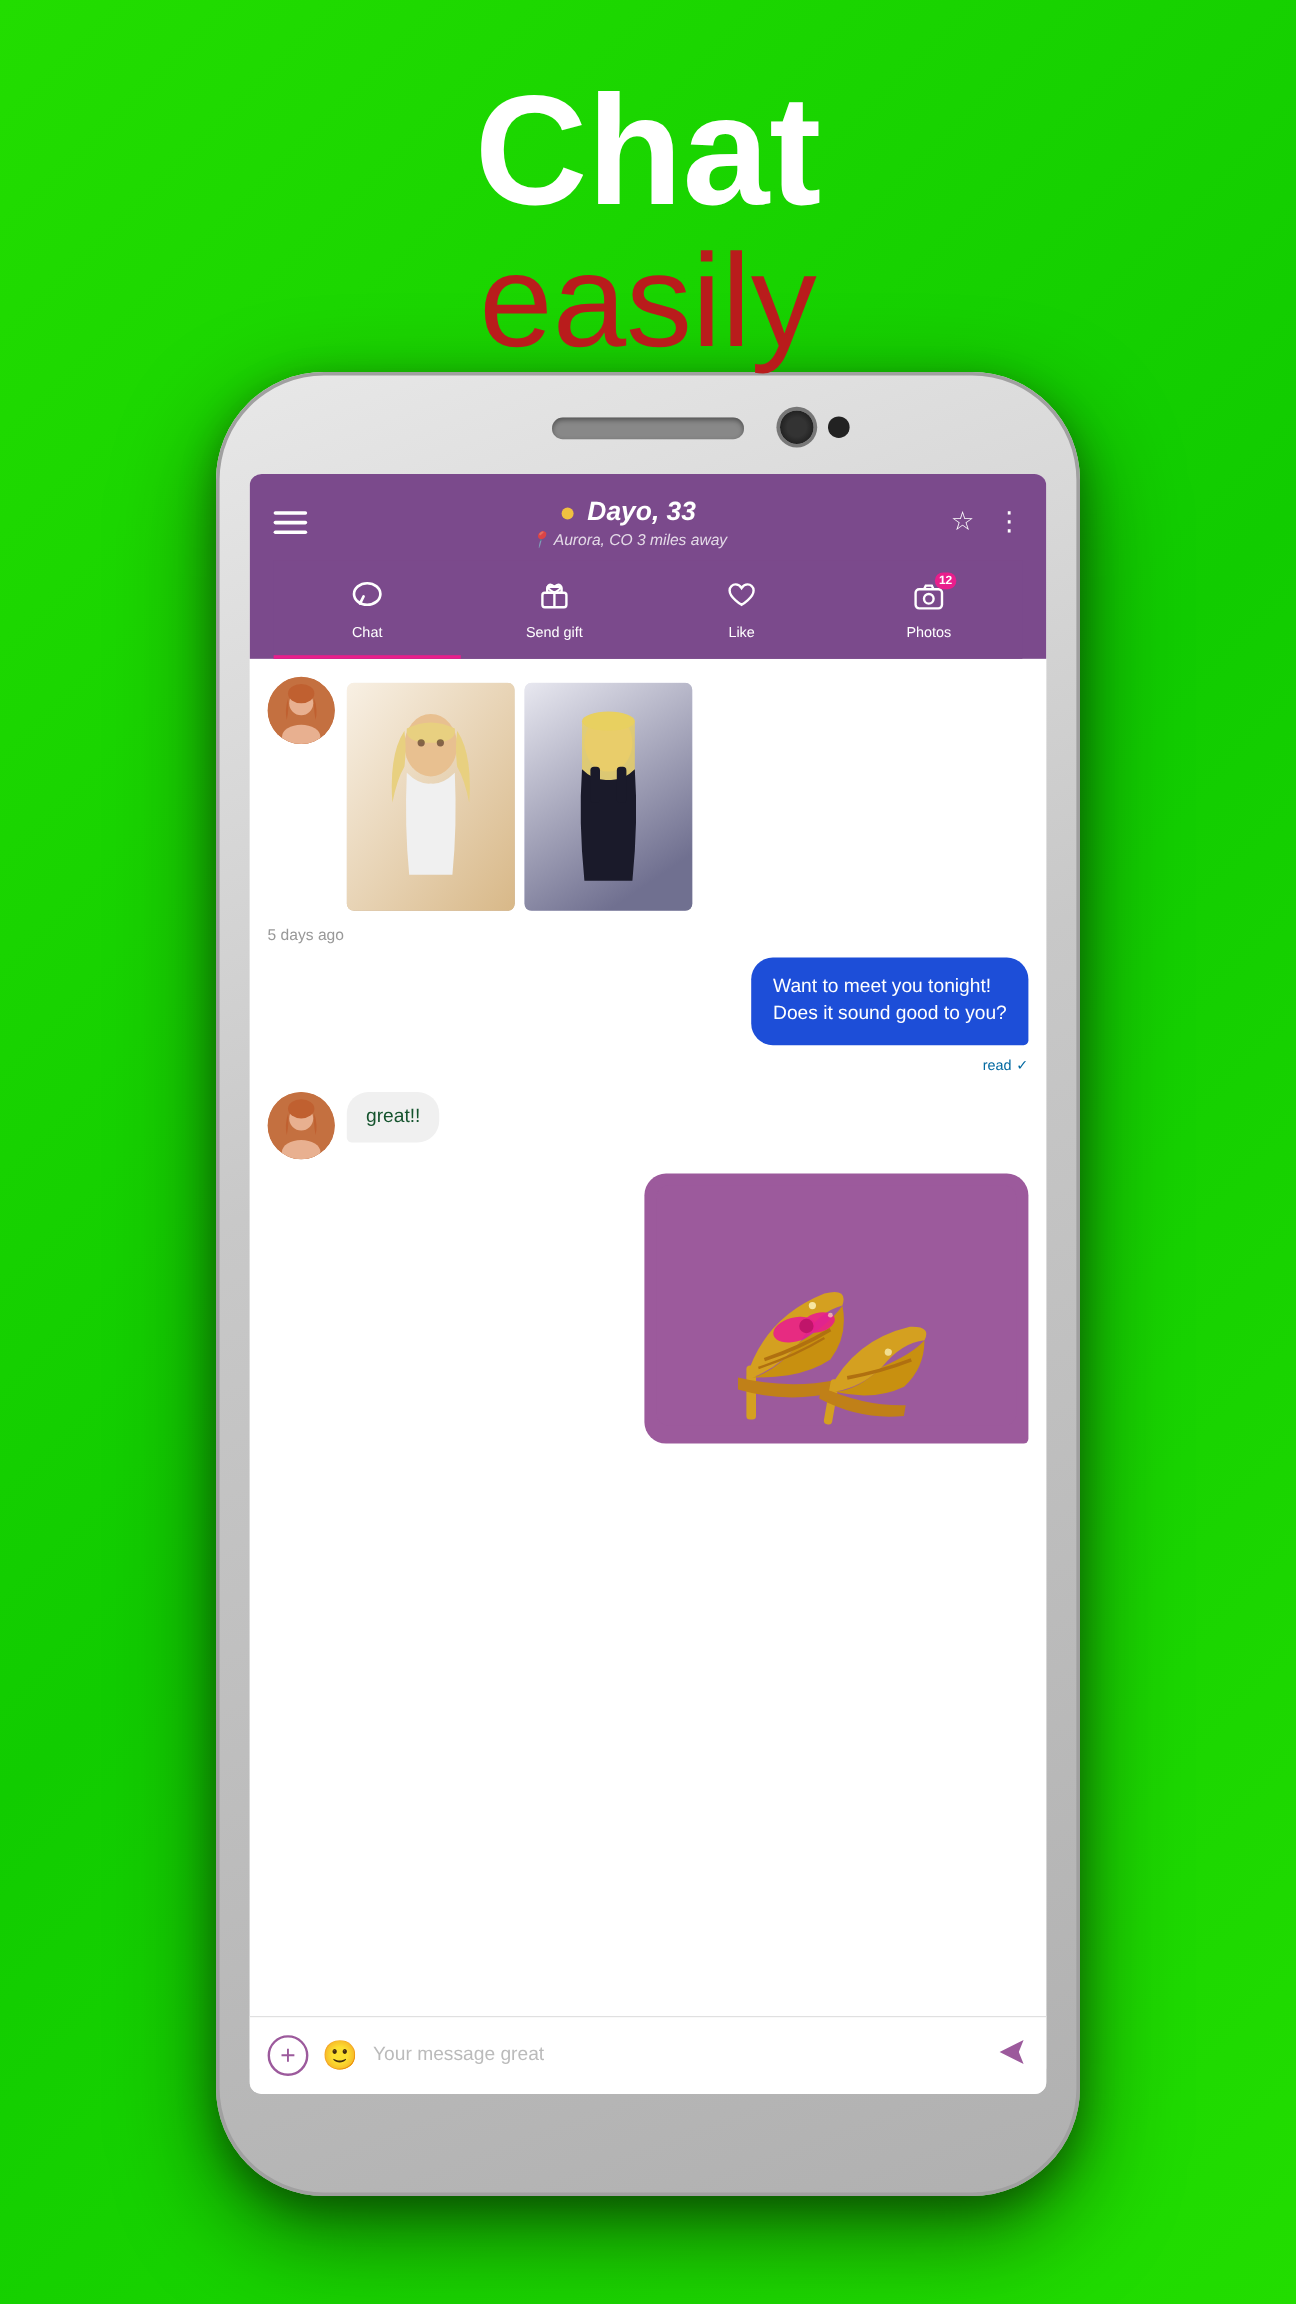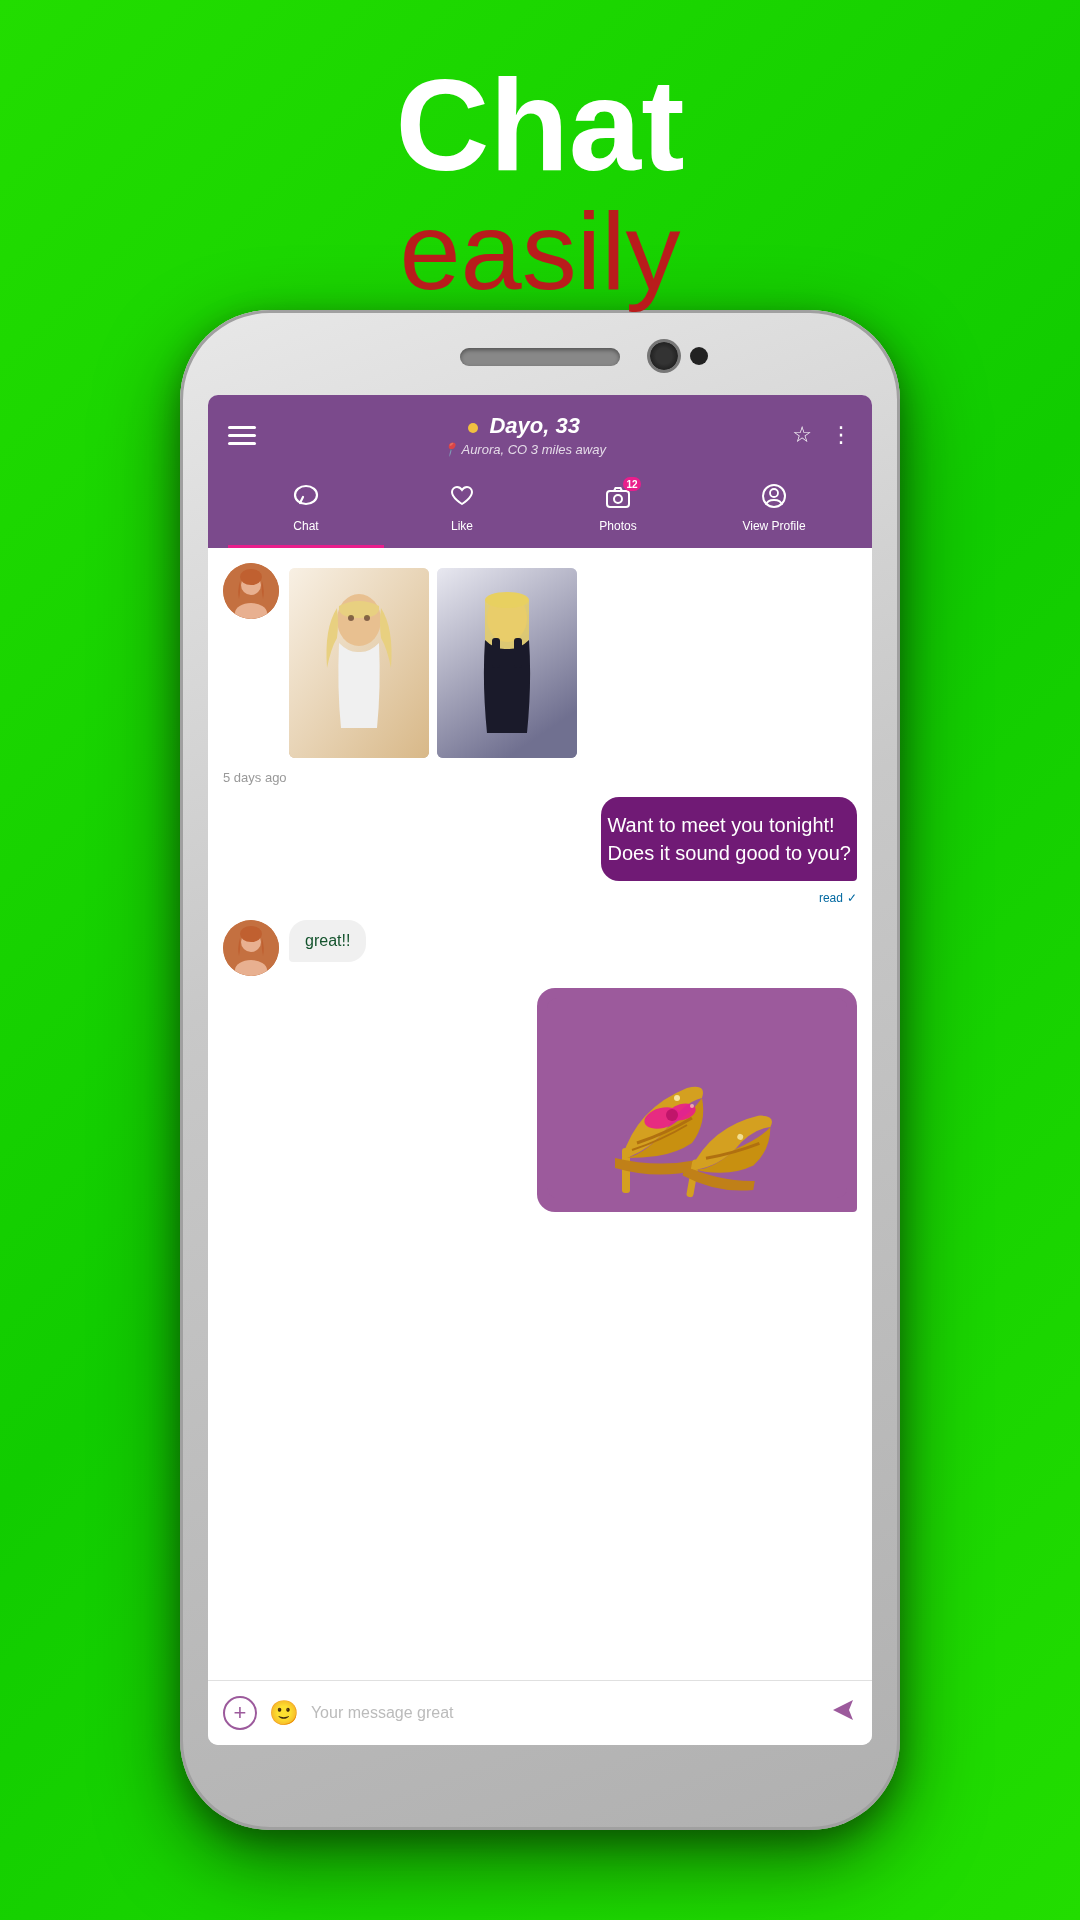--- a/index.html
+++ b/index.html
@@ -266,27 +266,27 @@
       background: linear-gradient(160deg, #e8e8f0 0%, #c0c0d8 40%, #8888a8 100%);
     }
 
     .timestamp {
       color: #999;
       font-size: 13px;
       margin: 12px 0;
     }
 
     .message-bubble-outgoing {
-      background: #701a75;
+      background: #1d4ed8;
       color: white;
       border-radius: 18px 18px 4px 18px;
-      padding: 14px 6px;
+      padding: 14px 18px;
       max-width: 340px;
       margin-left: auto;
-      font-size: 20px;
+      font-size: 16px;
       line-height: 1.4;
       margin-bottom: 5px;
     }
 
     .read-status {
       text-align: right;
       color: #0369a1;
       font-size: 12px;
       margin-bottom: 15px;
       display: flex;
@@ -406,49 +406,51 @@
 
       <div class="nav-tabs">
         <div class="nav-tab active">
           <div class="nav-tab-icon">
             <svg width="26" height="26" viewBox="0 0 26 26" fill="none">
               <ellipse cx="13" cy="12" rx="11" ry="9" stroke="white" stroke-width="2.2" fill="none"></ellipse>
               <path d="M7 20 L10 14" stroke="white" stroke-width="2.2" stroke-linecap="round"></path>
             </svg>
           </div>
           <span class="nav-tab-label">Chat</span>
+        </div>
+        <div class="nav-tab">
+          <div class="nav-tab-icon">
+            <svg width="26" height="26" viewBox="0 0 26 26" fill="none">
+              <rect x="3" y="11" width="20" height="12" rx="2" stroke="white" stroke-width="2" fill="none"></rect>
+              <rect x="7" y="6" width="12" height="5" rx="1" stroke="white" stroke-width="2" fill="none"></rect>
+              <path d="M13 6 Q10 3 8 5 Q6 7 13 11" stroke="white" stroke-width="1.8" fill="none"></path>
+              <path d="M13 6 Q16 3 18 5 Q20 7 13 11" stroke="white" stroke-width="1.8" fill="none"></path>
+              <line x1="13" y1="11" x2="13" y2="23" stroke="white" stroke-width="2"></line>
+            </svg>
+          </div>
+          <span class="nav-tab-label">Send gift</span>
         </div>
         <div class="nav-tab">
           <div class="nav-tab-icon">
             <svg width="26" height="26" viewBox="0 0 26 26" fill="none">
               <path d="M13 21 C13 21 3 15 3 9 C3 6 5.5 4 8 4 C10 4 12 5.5 13 7 C14 5.5 16 4 18 4 C20.5 4 23 6 23 9 C23 15 13 21 13 21Z" stroke="white" stroke-width="2" fill="none"></path>
             </svg>
           </div>
           <span class="nav-tab-label">Like</span>
         </div>
         <div class="nav-tab">
           <div class="nav-tab-icon" style="position:relative;">
             <svg width="26" height="26" viewBox="0 0 26 26" fill="none">
               <rect x="2" y="8" width="22" height="16" rx="3" stroke="white" stroke-width="2" fill="none"></rect>
               <circle cx="13" cy="16" r="4" stroke="white" stroke-width="2" fill="none"></circle>
               <path d="M9 8 L10.5 5 L15.5 5 L17 8" stroke="white" stroke-width="2" fill="none"></path>
             </svg>
             <span class="badge">12</span>
           </div>
           <span class="nav-tab-label">Photos</span>
-        </div>
-        <div class="nav-tab">
-          <div class="nav-tab-icon">
-            <svg width="26" height="26" viewBox="0 0 26 26" fill="none">
-              <circle cx="13" cy="13" r="11" stroke="white" stroke-width="2" fill="none"></circle>
-              <circle cx="13" cy="10" r="4" stroke="white" stroke-width="1.8" fill="none"></circle>
-              <path d="M5 22 Q6 17 13 17 Q20 17 21 22" stroke="white" stroke-width="1.8" fill="none"></path>
-            </svg>
-          </div>
-          <span class="nav-tab-label">View Profile</span>
         </div>
       </div>
     </div>
 
     <div class="chat-content">
 
       <div class="message-row-incoming">
         <div class="avatar-circle">
           <svg class="person-svg" viewBox="0 0 56 56" fill="none">
             <circle cx="28" cy="28" r="28" fill="#c47040"></circle>

